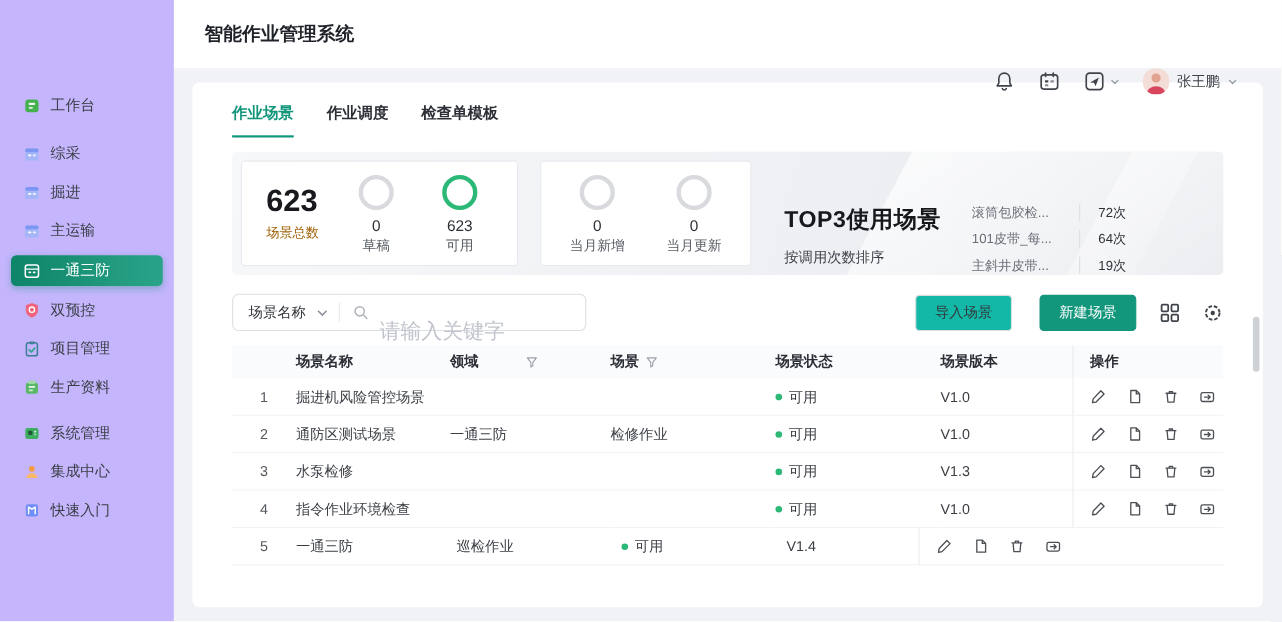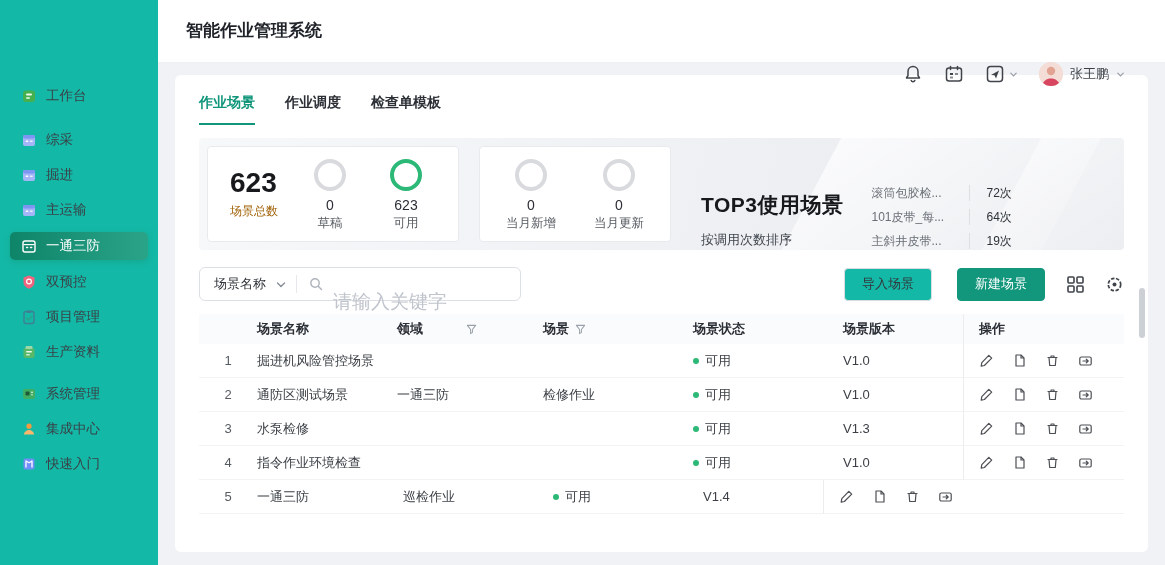--- a/index.html
+++ b/index.html
@@ -1,20 +1,20 @@
 <!DOCTYPE html>
 <html><head>
 <meta charset="utf-8">
 <style>
   html,body{margin:0;padding:0;}
   .app{position:relative;width:1165px;height:565px;background:#f1f2f6;overflow:hidden;
        font-family:"Liberation Sans",sans-serif;color:#3c4046;}
 
   
-  .sidebar{position:absolute;left:0;top:0;width:158px;height:565px;background:#14b8a6;z-index:3;}
+  .sidebar{position:absolute;left:0;top:0;width:158px;height:565px;background:#c4b5fd;z-index:3;}
   .side-list{padding-top:83px;}
   .side-item{display:flex;align-items:center;gap:9px;height:26px;margin:0 10px 9px;padding:0 11px;
              font-size:13.5px;color:#3a3f45;border-radius:5px;cursor:pointer;white-space:nowrap;}
   .side-item .sicon{width:16px;height:16px;flex:0 0 16px;}
   .side-item.gap-lg{margin-top:18px;}
   .side-item.gap-xl{margin-top:16px;}
   .side-item.active{height:28px;background:linear-gradient(90deg,#0e8468,#2aa489);color:#fff;
                     box-shadow:0 2px 6px rgba(20,140,110,.35);}
 
   
@@ -24,21 +24,21 @@
   .header-right{position:absolute;right:40px;top:0;height:68px;display:flex;align-items:center;gap:21px;margin-top:40px;}
   .hicon{width:20px;height:20px;color:#40444a;cursor:pointer;}
   .icon-with-caret{display:flex;align-items:center;gap:4px;cursor:pointer;}
   .caret{width:9px;height:9px;color:#9aa0a8;}
   .user-block{display:flex;align-items:center;gap:7px;cursor:pointer;}
   .avatar{width:24px;height:24px;border-radius:50%;overflow:hidden;background:#f3e2dc;}
   .user-name{font-size:13px;color:#3a3f45;}
 
   
   .card{position:absolute;left:175px;top:75px;width:973px;height:477px;background:#fff;border-radius:6px;z-index:1;}
-  .card-inner{padding:0 24px;}
+  .card-inner{padding:0 36px;}
 
   
   .tabs{display:flex;gap:30px;padding-top:19px;}
   .tab{font-size:14px;font-weight:bold;color:#2c3036;padding-bottom:11px;cursor:pointer;}
   .tab.active{color:#11967c;border-bottom:2.5px solid #11967c;}
 
   
   .banner{position:relative;margin-top:13px;height:112px;border-radius:4px;overflow:hidden;
           background:linear-gradient(105deg,#f7f8fa 0%,#eef0f3 55%,#e8eaee 100%);
           display:flex;align-items:center;padding:0 6px;box-sizing:border-box;}
@@ -55,21 +55,21 @@
   .total-block{margin-right:36px;}
   .total-value{font-size:28px;font-weight:600;color:#17191c;line-height:1;}
   .total-label{font-size:12px;color:#a16207;margin-top:6px;}
   .rings{display:flex;gap:44px;}
   .ring-item{display:flex;flex-direction:column;align-items:center;}
   .ring{width:32px;height:32px;border:4px solid #d8dadd;border-radius:50%;box-sizing:border-box;background:#fff;}
   .ring.hl{border-color:#2cb876;}
   .ring-value{font-size:14px;color:#2b2f35;margin-top:7px;line-height:1;}
   .ring-label{font-size:12.5px;color:#565b62;margin-top:5px;line-height:1;}
 
-  .top3{position:relative;z-index:1;flex:1;display:flex;align-items:flex-end;padding:0 8px 0 30px;margin-top:45px;}
+  .top3{position:relative;z-index:1;flex:1;display:flex;align-items:flex-start;padding:0 8px 0 30px;margin-top:45px;}
   .top3-title{font-size:21px;font-weight:bold;color:#16181b;letter-spacing:.5px;}
   .top3-sub{font-size:13px;color:#3f444c;margin-top:12px;}
   .top3-list{margin-left:28px;display:flex;flex-direction:column;gap:8px;}
   .top3-row{display:flex;align-items:center;font-size:12px;line-height:16px;}
   .top3-name{width:94px;color:#6a6f77;white-space:nowrap;overflow:hidden;}
   .top3-count{margin-left:4px;padding-left:16px;border-left:1px solid #dddfe3;color:#2d3138;width:46px;}
 
   
   .toolbar{display:flex;align-items:center;margin-top:17px;height:34px;}
   .search-control{display:flex;align-items:center;width:322px;height:34px;border:1px solid #dcdfe3;

